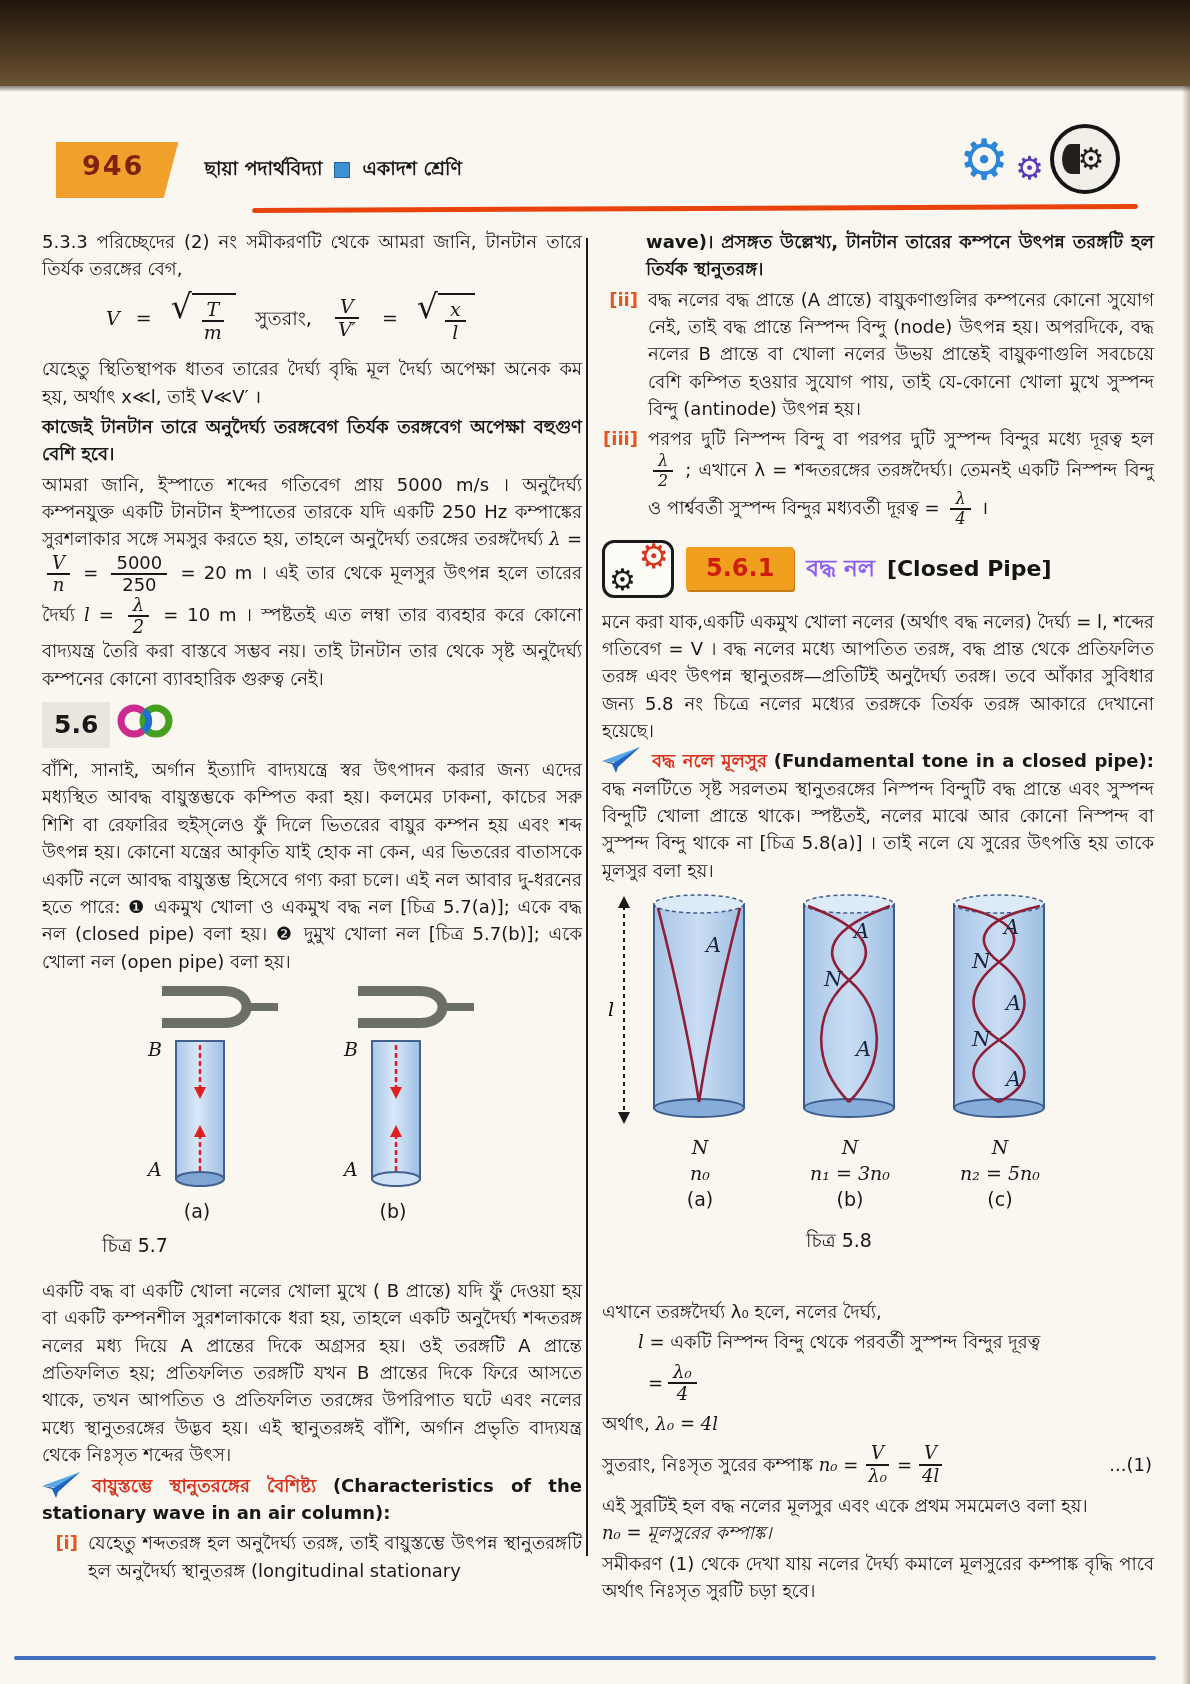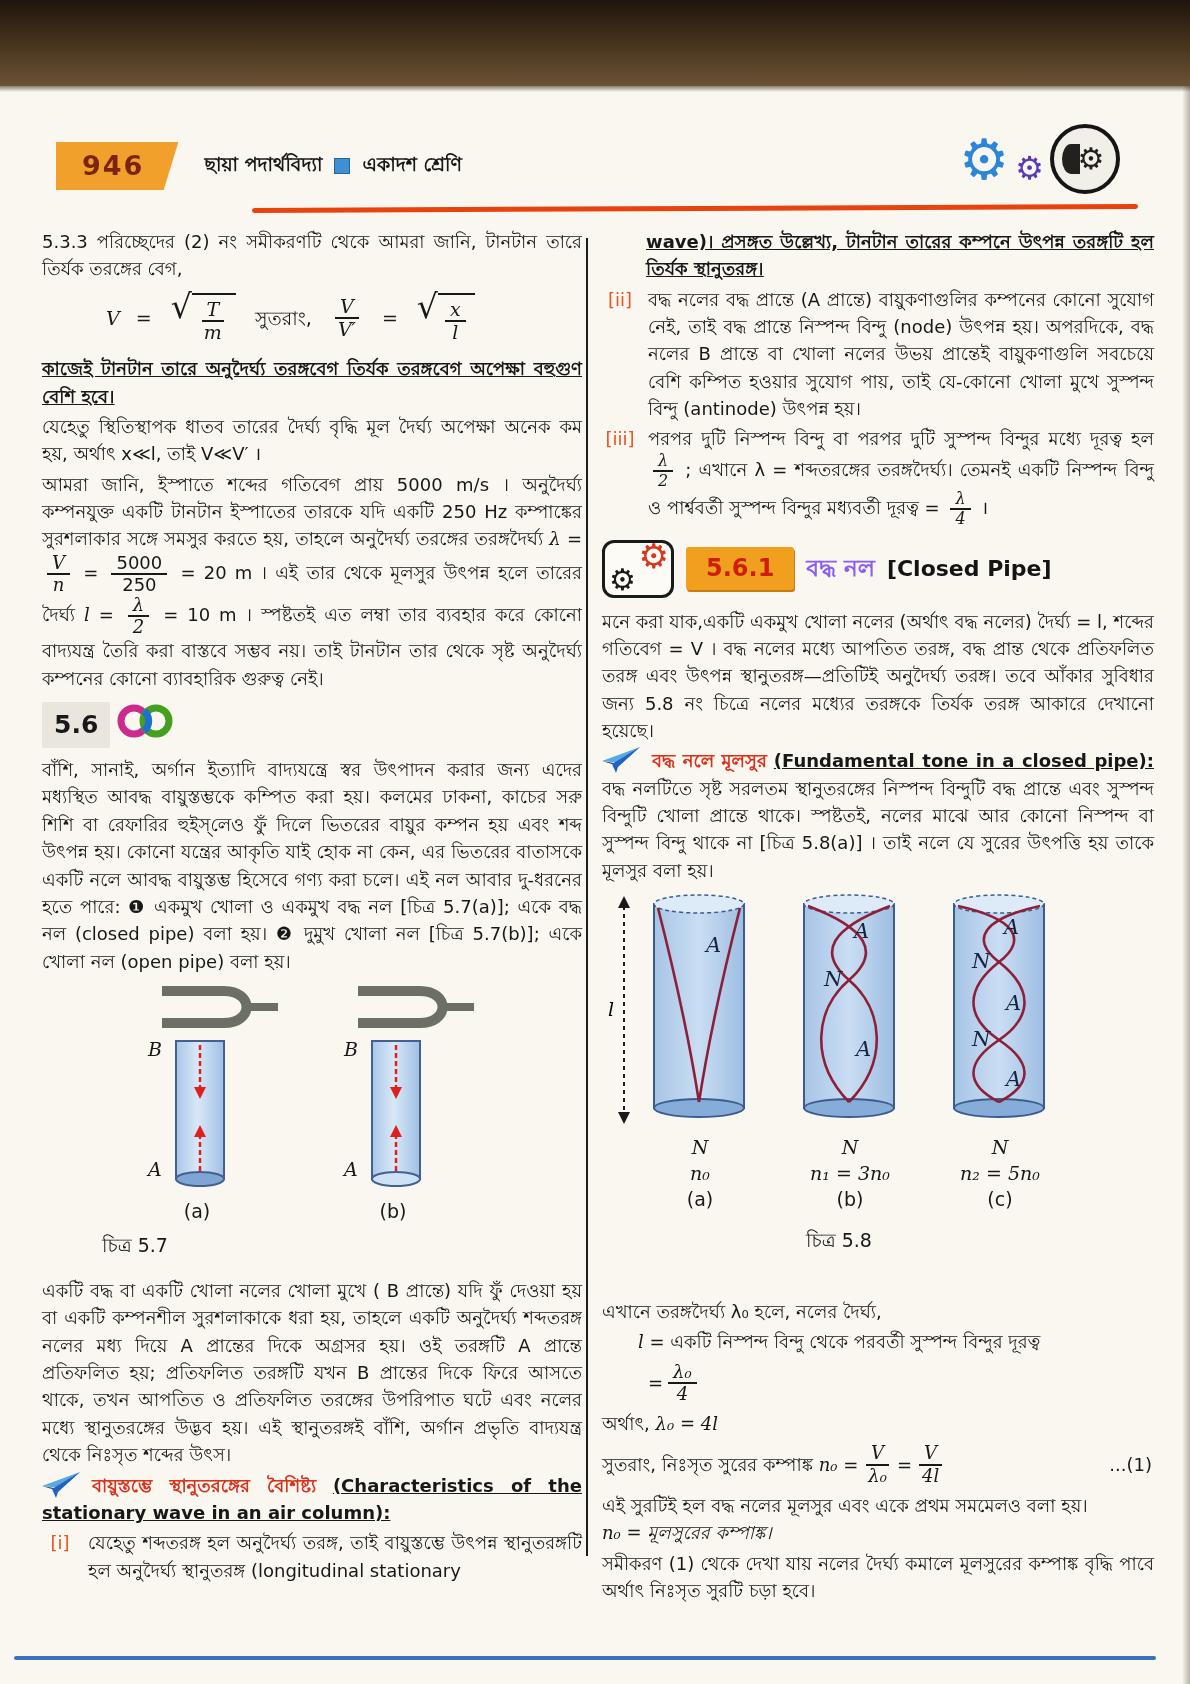--- a/index.html
+++ b/index.html
@@ -10,58 +10,58 @@
             background:linear-gradient(180deg,#1e150c 0%,#4a3620 55%,#6b5234 100%);}
   .wood-top:after{content:"";position:absolute;bottom:-6px;left:0;right:0;height:6px;
             background:linear-gradient(180deg,rgba(40,28,14,.55),rgba(40,28,14,0));}
   .edge-right{position:absolute;top:86px;right:0;width:8px;bottom:0;
             background:linear-gradient(90deg,rgba(60,48,30,0),rgba(60,48,30,.35));}
   .bottom-rule{position:absolute;left:14px;right:34px;bottom:24px;height:4px;border-radius:2px;background:#3f6fc1;}
 
   
   .hdr{position:absolute;top:142px;left:56px;display:flex;align-items:center;gap:26px;}
   .pgbadge{background:#f2a02c;color:#7d2410;font-weight:bold;font-size:27px;letter-spacing:2px;
-           padding:8px 34px 9px 26px;clip-path:polygon(0 0,100% 0,88% 100%,0 100%);
+           padding:8px 34px 17px 26px;clip-path:polygon(0 0,100% 0,88% 100%,0 100%);
            box-shadow:0 2px 3px rgba(0,0,0,.25);}
   .booktitle{font-weight:bold;font-size:19px;display:flex;align-items:center;gap:12px;}
   .bluesq{display:inline-block;width:14px;height:14px;background:#3f8fd4;border:1px solid #26639c;}
   .redline{position:absolute;top:206px;left:252px;width:886px;height:5px;background:#e8420d;
            border-radius:3px;transform:rotate(-.25deg);}
   .hdr-icons{position:absolute;top:118px;right:70px;display:flex;align-items:flex-end;gap:6px;}
   .gear-big{color:#2e86d9;font-size:56px;line-height:1;}
   .gear-sm{color:#5b3bb5;font-size:32px;line-height:1;transform:translateY(-4px);}
   .logo-circ{width:62px;height:62px;border:4px solid #151515;border-radius:50%;background:#f2efe9;
              display:flex;align-items:center;justify-content:center;position:relative;transform:translateY(6px);}
   .logo-circ .face{position:absolute;left:8px;top:16px;width:18px;height:30px;border-radius:50% 0 0 50%;background:#23211e;}
   .logo-circ .g{color:#23211e;font-size:30px;line-height:1;margin-left:12px;}
 
   
   .col{position:absolute;top:228px;font-size:18px;line-height:1.52;}
   .col-l{left:42px;width:540px;}
   .col-r{left:602px;width:552px;}
   .divider{position:absolute;left:586px;top:238px;width:2px;height:1318px;background:#1c1c1c;}
 
   .p{text-align:justify;margin:0 0 3px 0;}
-  .b{font-weight:bold;text-decoration:underline;}
+  .b{font-weight:bold;}
   .mi{font-family:"DejaVu Serif","Liberation Serif",serif;font-style:italic;}
 
   
   .eqrow{display:flex;align-items:center;gap:16px;margin:10px 0 12px 64px;font-size:19px;}
   .fr{display:inline-flex;flex-direction:column;align-items:center;text-align:center;
       vertical-align:middle;margin:0 5px;line-height:1.12;}
   .fr>.t{border-bottom:2px solid #181818;padding:0 5px;}
   .fr>.bm{padding:0 5px;}
   .fr.small{font-size:16px;}
   .sq{display:inline-flex;align-items:flex-start;margin:0 3px;}
   .sq>.rs{font-size:175%;line-height:.85;font-family:"DejaVu Serif","Liberation Serif",serif;}
   .sq>.uc{border-top:2.5px solid #181818;padding:4px 4px 0 2px;}
 
   
   .item{display:flex;gap:10px;margin:2px 0;}
-  .item .mk{color:#e8551e;font-weight:normal;min-width:36px;text-align:center;flex:none;}
+  .item .mk{color:#e8551e;font-weight:bold;min-width:36px;text-align:right;flex:none;}
   .item .tx{flex:1;text-align:justify;}
 
   
   .sec56{display:flex;align-items:center;margin:10px 0 8px 0;height:46px;position:relative;}
   .sec56 .num{font-weight:bold;font-size:25px;background:#eae6de;padding:4px 12px;z-index:2;}
   .sec56 .inf{margin-left:4px;z-index:3;}
   .sec56 .bar{flex:1;margin-left:-30px;background:linear-gradient(180deg,#2a3a28,#141f13);
               color:#fff;border-radius:0 8px 8px 0;padding:7px 10px 7px 46px;
               font-weight:bold;font-size:20.5px;box-shadow:0 2px 3px rgba(0,0,0,.35);white-space:nowrap;}
   .sec56 .bar .en{font-weight:bold;font-size:19px;}
@@ -150,22 +150,22 @@
       <span>=</span>
       <span class="sq">
         <span class="rs">√</span>
         <span class="uc"><span class="fr">
               <span class="t">x</span>
               <span class="bm">l</span>
             </span></span>
       </span>
     </div>
 
+    <p class="p">যেহেতু স্থিতিস্থাপক ধাতব তারের দৈর্ঘ্য বৃদ্ধি মূল দৈর্ঘ্য অপেক্ষা অনেক কম হয়, অর্থাৎ x≪l, তাই V≪V′ ।</p>
     <p class="p b">কাজেই টানটান তারে অনুদৈর্ঘ্য তরঙ্গবেগ তির্যক তরঙ্গবেগ অপেক্ষা বহুগুণ বেশি হবে।</p>
-    <p class="p">যেহেতু স্থিতিস্থাপক ধাতব তারের দৈর্ঘ্য বৃদ্ধি মূল দৈর্ঘ্য অপেক্ষা অনেক কম হয়, অর্থাৎ x≪l, তাই V≪V′ ।</p>
 
     <p class="p">
       <span>আমরা জানি, ইস্পাতে শব্দের গতিবেগ প্রায় 5000 m/s । অনুদৈর্ঘ্য কম্পনযুক্ত একটি টানটান ইস্পাতের তারকে যদি একটি 250 Hz কম্পাঙ্কের সুরশলাকার সঙ্গে সমসুর করতে হয়, তাহলে অনুদৈর্ঘ্য তরঙ্গের তরঙ্গদৈর্ঘ্য</span>
       <span class="mi">λ</span>
       <span>=</span>
       <span class="fr mi">
           <span class="t">V</span>
           <span class="bm">n</span>
         </span>
       <span>=</span>

